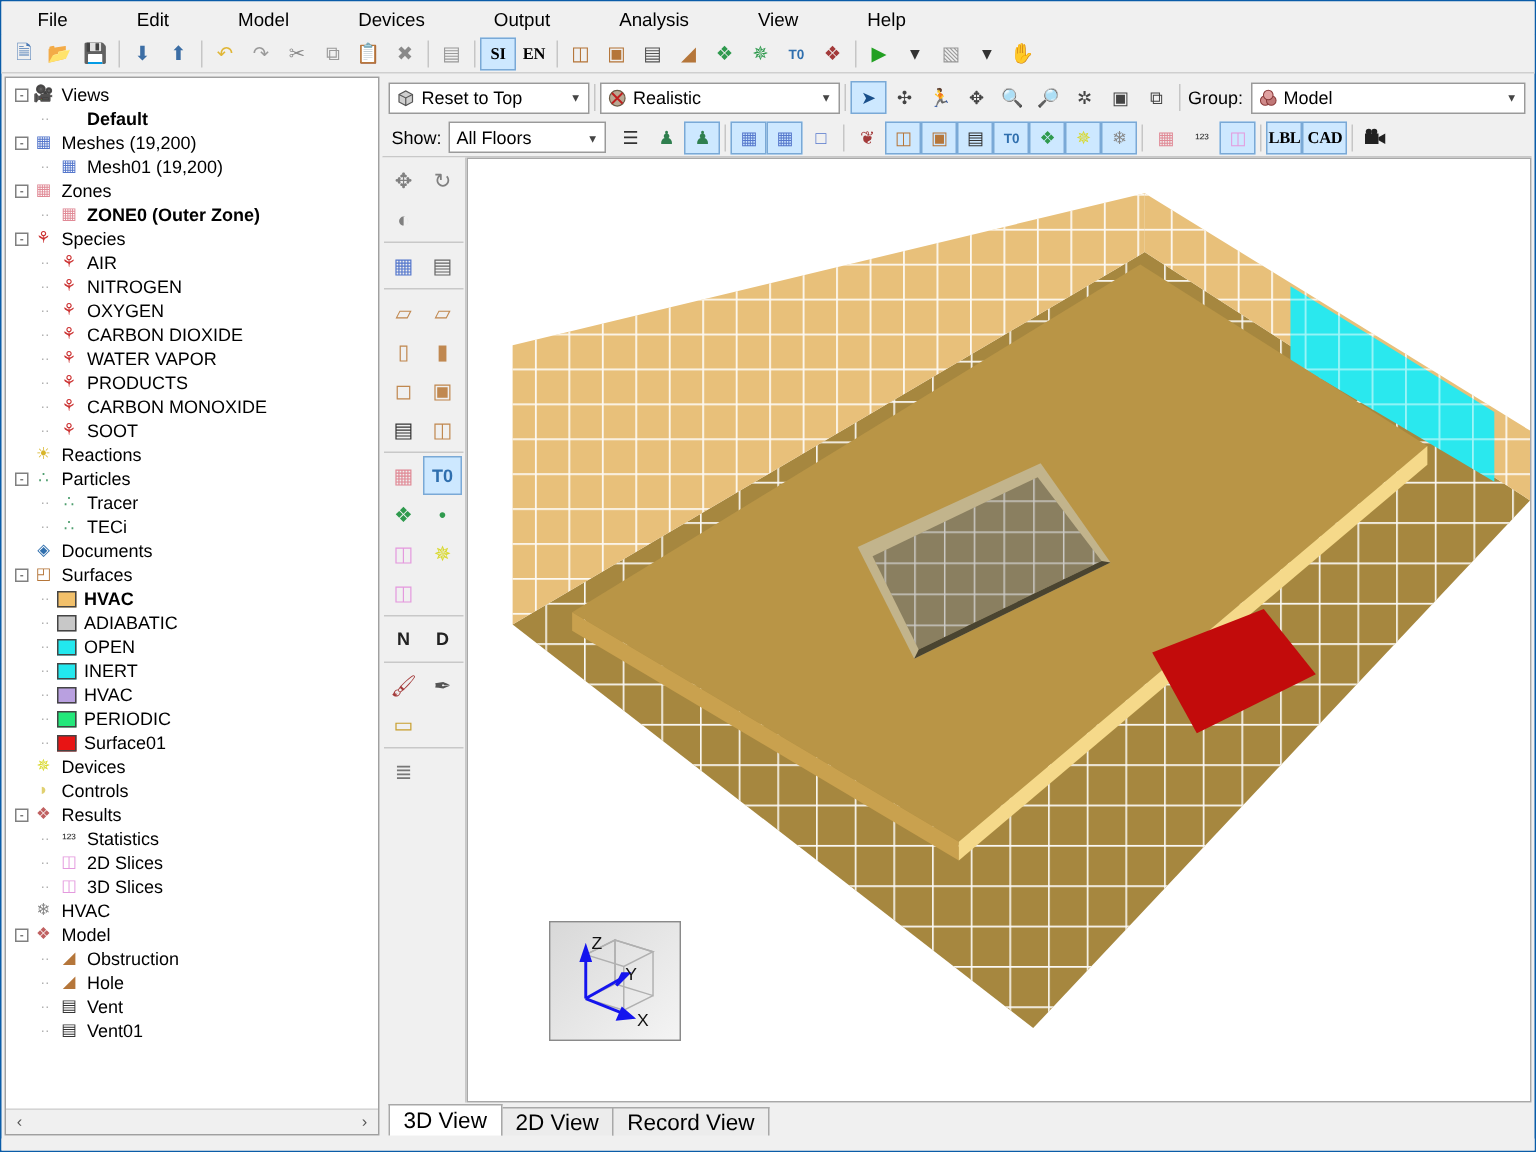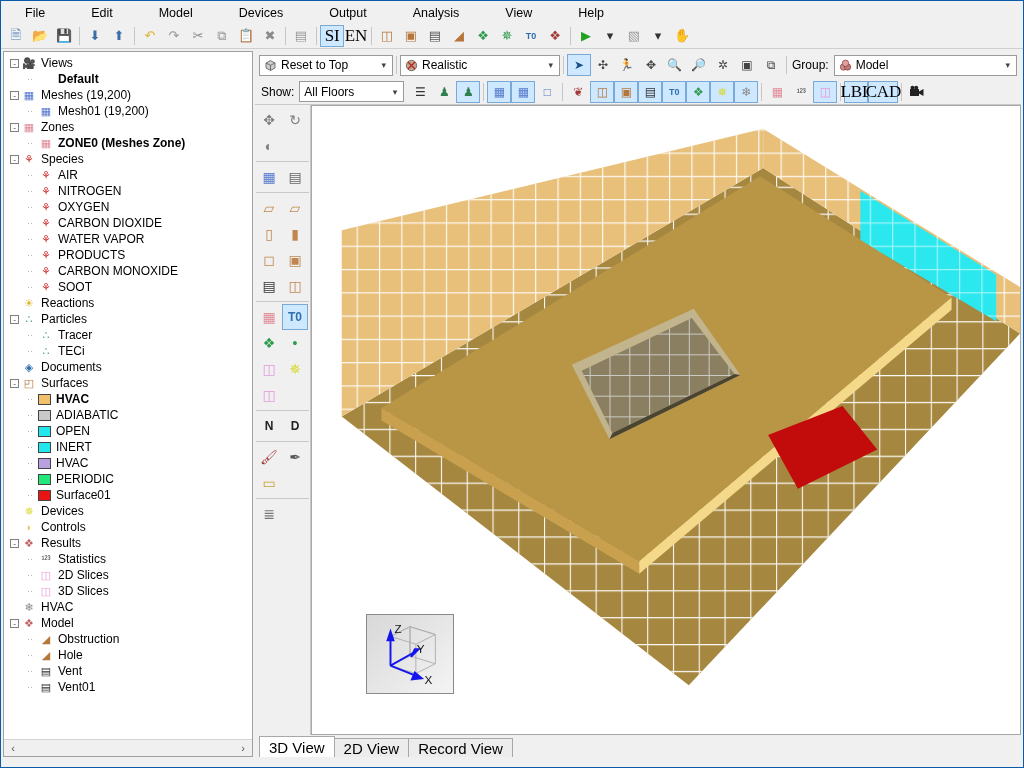--- a/index.html
+++ b/index.html
@@ -33,21 +33,21 @@
              padding-left:17px; flex:0 0 22px;gap:32px; }
   .menu-item { padding:3px 7px; font-size:12.5px; }
 
   
   .toolbar { height:26px; background:#f0f0f0; display:flex; align-items:center;
              padding:0 3px; flex:0 0 26px; border-bottom:1px solid #cfcfcf; }
   .tbtn { width:24px; height:22px; display:flex; align-items:center;
           justify-content:center; font-size:13px; position:relative; }
   .tbtn.on { background:#cde8ff; border:1px solid #7aa9d6; }
   .tsep { width:1px; height:18px; background:#c6c6c6; margin:0 3px; }
-  .tlabel { font-weight:normal; font-size:17px; letter-spacing:-0.2px;
+  .tlabel { font-weight:bold; font-size:11px; letter-spacing:-0.2px;
             font-family:"Liberation Serif", serif; }
 
   
   .body { flex:1 1 auto; display:flex; min-height:0; }
 
   
   .treepanel { width:250px; flex:0 0 250px; display:flex; flex-direction:column;
                background:#fff; border:1px solid #a0a0a0; margin:2px 0 2px 2px; }
   .tree { flex:1 1 auto; overflow:hidden; padding:3px 0 0 2px; }
   .node { height:16px; display:flex; align-items:center; white-space:nowrap;
@@ -242,21 +242,21 @@
             <span class="nlabel">Mesh01 (19,200)</span>
           </div>
           <div class="node" style="padding-left: 4px;">
             <span class="exp">-</span>
             <span class="ico" style="color: rgb(224, 138, 150);">▦</span>
             <span class="nlabel">Zones</span>
           </div>
           <div class="node" style="padding-left: 21px;">
             <span class="exp-sp" style="color: rgb(170, 170, 170); font-size: 9px;">··</span>
             <span class="ico" style="color: rgb(224, 138, 150);">▦</span>
-            <span class="nlabel b">ZONE0 (Meshes Zone)</span>
+            <span class="nlabel b">ZONE0 (Outer Zone)</span>
           </div>
           <div class="node" style="padding-left: 4px;">
             <span class="exp">-</span>
             <span class="ico" style="color: rgb(204, 51, 51);">⚘</span>
             <span class="nlabel">Species</span>
           </div>
           <div class="node" style="padding-left: 21px;">
             <span class="exp-sp" style="color: rgb(170, 170, 170); font-size: 9px;">··</span>
             <span class="ico" style="color: rgb(204, 51, 51);">⚘</span>
             <span class="nlabel">AIR</span>

